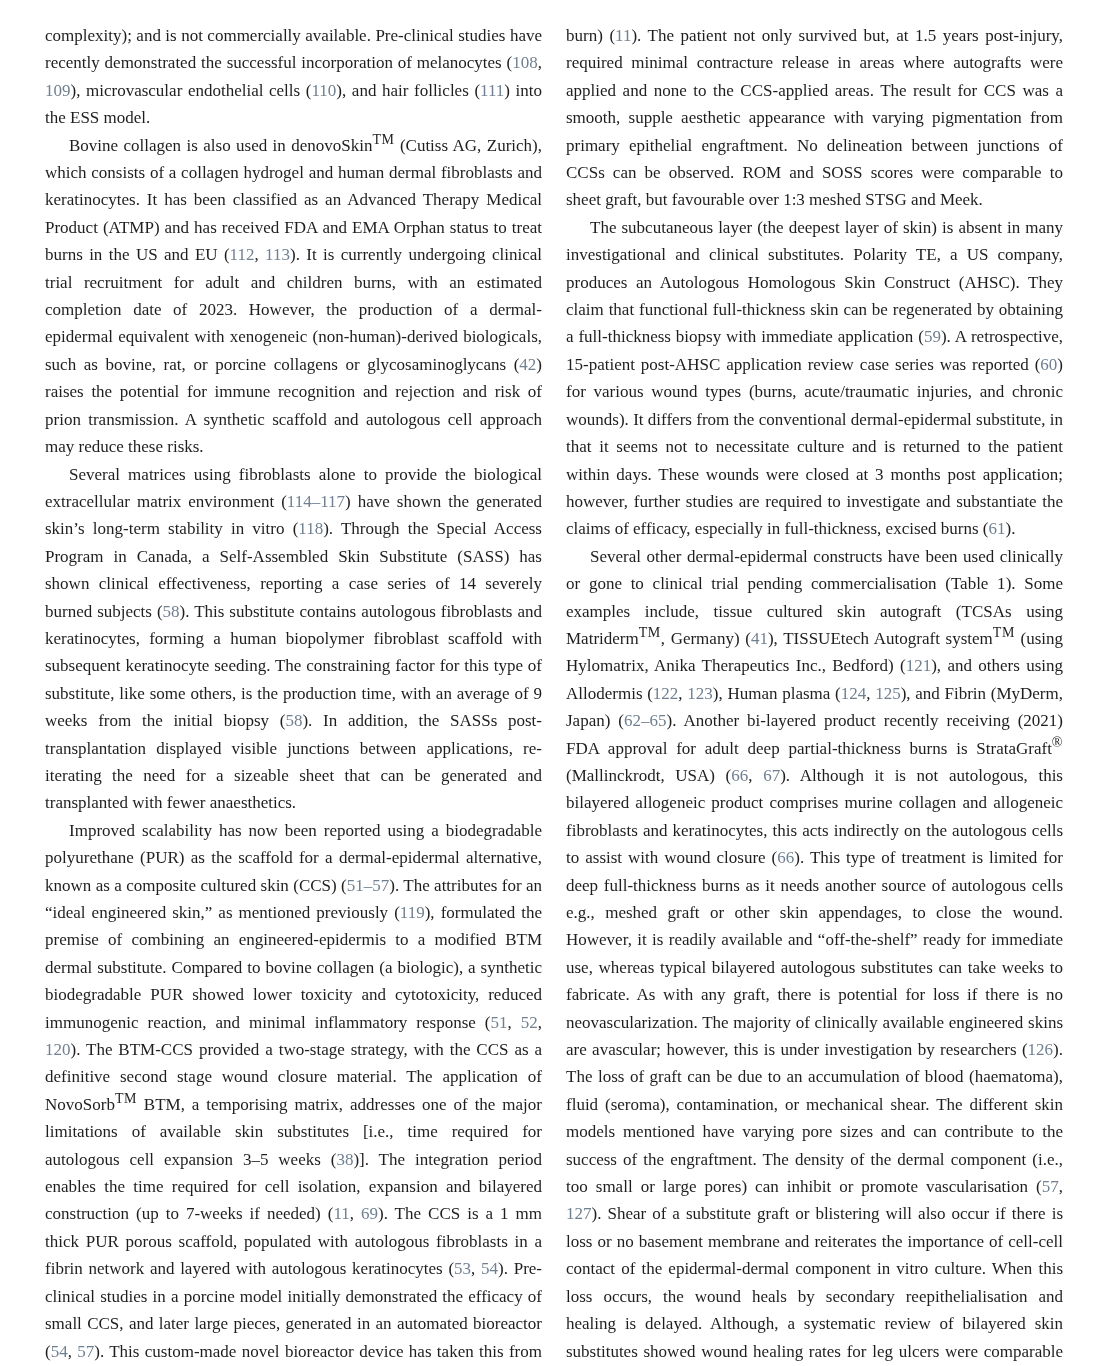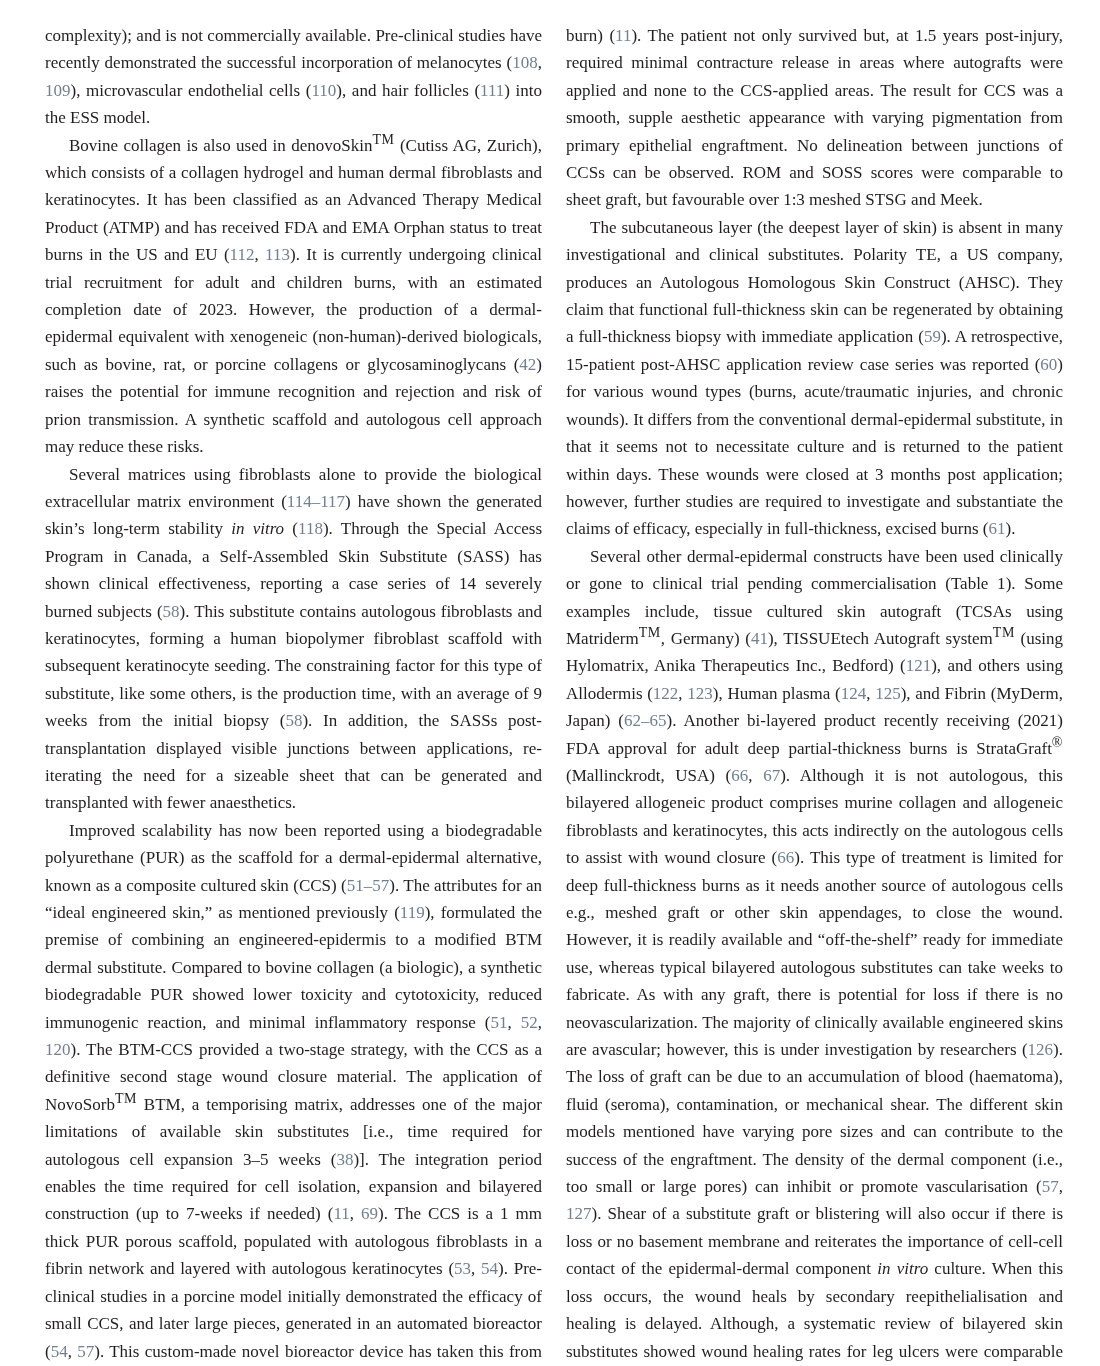--- a/index.html
+++ b/index.html
@@ -30,21 +30,21 @@
     text-align: justify;
   }
   .col p {
     margin: 0;
     padding: 0;
   }
   .col p.indent {
     text-indent: 24px;
   }
   .run-cite { color: var(--cite, #708090); }
-  .run-i { font-style: italic; }
+  .run-i { }
   .run-b { font-weight: normal; }
   .run-sup {
     font-size: 14px;
     vertical-align: super;
     line-height: 0;
     letter-spacing: 0.5px;
   }
 </style>
 </head>
 <body>

